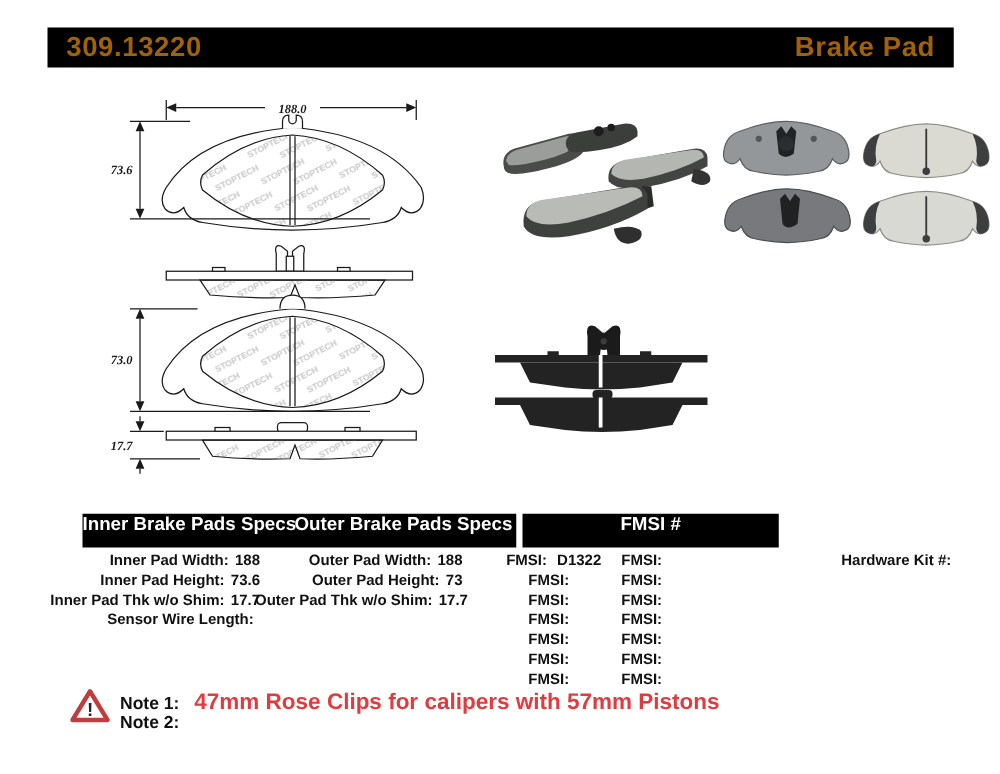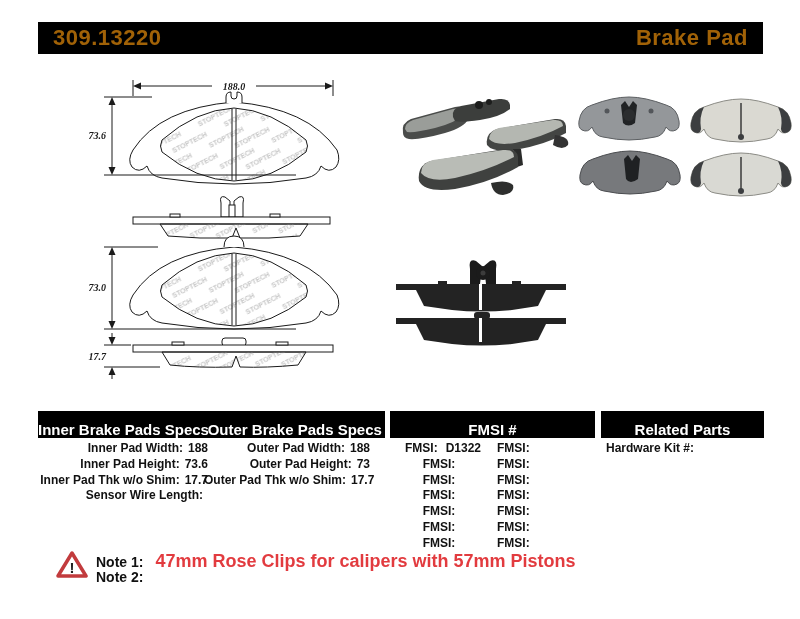--- a/index.html
+++ b/index.html
@@ -13,36 +13,36 @@
   #header-bar span{color:#a16207;font-weight:bold;font-size:22px;letter-spacing:.5px;white-space:nowrap;}
 
   
   .ln{stroke:#1a1a1a;stroke-width:1;fill:none;}
   .lnf{stroke:#1a1a1a;stroke-width:1;fill:#ffffff;}
   .arrow{fill:#1a1a1a;stroke:none;}
   .dim{font:italic bold 10px "Liberation Serif",serif;fill:#1a1a1a;}
   .wmtext{font:bold 7px "Liberation Sans",sans-serif;fill:#c6c6c6;}
 
   
-  .hbar{background:#000;color:#fff;height:27px;display:flex;align-items:flex-end;}
+  .hbar{background:#000;color:#fff;height:27px;display:flex;align-items:flex-start;margin-left:28px;}
   .hbar span{font-weight:bold;font-size:15px;color:#fff;width:100%;text-align:center;white-space:nowrap;}
   #bar-specs{left:38px;top:411px;width:347px;}
   #bar-specs span{width:48%;}
   #bar-specs span + span{width:52%;}
   #bar-fmsi{left:390px;top:411px;width:205px;justify-content:center;}
   #bar-related{left:601px;top:411px;width:163px;justify-content:center;}
   .rows{top:441px;}
   .srow{height:15.8px;line-height:15.8px;font-weight:bold;font-size:12px;white-space:nowrap;}
   .srow .val{margin-left:5px;}
   #inner-rows{left:38px;width:170px;text-align:right;}
   #outer-rows{left:204px;top:441px;width:166px;text-align:right;}
   #fmsi-col1{left:392px;width:102px;text-align:center;}
   #fmsi-col1 .val,#fmsi-col2 .val{margin-left:8px;}
   #fmsi-col2{left:497px;width:95px;text-align:left;}
-  #related-rows{left:606px;width:160px;text-align:left;}
+  #related-rows{left:606px;width:160px;text-align:right;}
 
   
   .note-line{display:flex;align-items:baseline;height:18px;}
   .note-label{font-weight:bold;font-size:14px;color:#111;white-space:nowrap;}
   .note-red{font-weight:bold;font-size:18px;color:#e23b3f;margin-left:12px;white-space:nowrap;}
   #note1{left:96px;top:551px;}
   #note2{left:96px;top:569px;}
   #warning{left:56px;top:550px;}
 </style>
 </head>
@@ -191,23 +191,20 @@
     </g>
   </svg>
 
   <div class="abs hbar" id="bar-specs">
     <span>Inner Brake Pads Specs</span>
     <span>Outer Brake Pads Specs</span>
   </div>
   <div class="abs hbar" id="bar-fmsi">
     <span>FMSI #</span>
   </div>
-  <div class="abs hbar" id="bar-related">
-    <span>Related Parts</span>
-  </div>
 
   <div class="abs rows" id="inner-rows">
     <div class="srow"><span>Inner Pad Width:</span><span class="val">188</span></div>
     <div class="srow"><span>Inner Pad Height:</span><span class="val">73.6</span></div>
     <div class="srow"><span>Inner Pad Thk w/o Shim:</span><span class="val">17.7</span></div>
     <div class="srow"><span>Sensor Wire Length:</span><span class="val"></span></div>
   </div>
 
   <div class="abs rows" id="outer-rows">
     <div class="srow"><span>Outer Pad Width:</span><span class="val">188</span></div>

